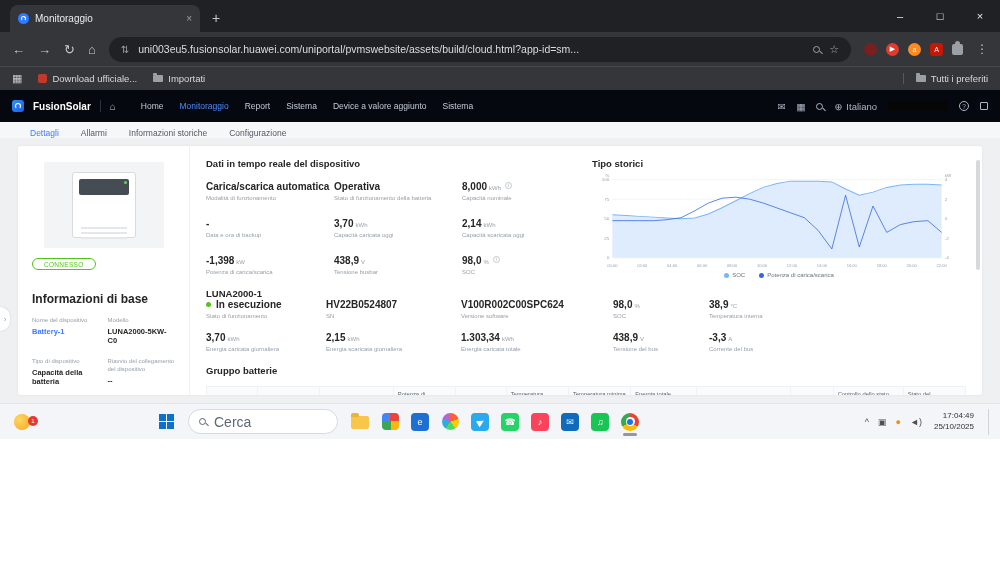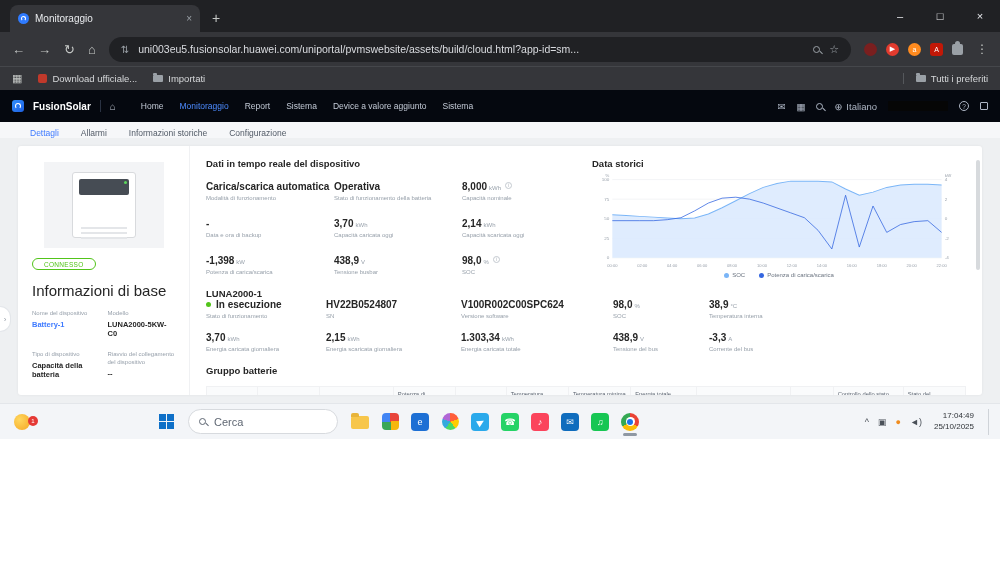--- a/index.html
+++ b/index.html
@@ -69,21 +69,21 @@
   .content{position:absolute;top:8px;left:18px;right:18px;bottom:8px;background:#fff;border-radius:3px;box-shadow:0 0 3px rgba(0,0,0,.06);display:flex;overflow:hidden;}
   .vthumb{position:absolute;right:2px;top:14px;width:4px;height:110px;background:#d7dadd;border-radius:2px;}
 
   .sidebar{width:172px;flex:none;border-right:1px solid #f0f1f3;padding:16px 14px;}
   .dev-img{width:120px;height:86px;background:#f3f4f6;margin:0 auto;display:flex;align-items:center;justify-content:center;}
   .dev-body{width:64px;height:66px;background:#fff;border:1px solid #d8dadd;border-radius:3px;position:relative;}
   .dev-top{position:absolute;top:6px;left:6px;right:6px;height:16px;background:#464c54;border-radius:2px;}
   .dev-top::after{content:"";position:absolute;right:2px;top:2px;width:3px;height:3px;border-radius:50%;background:#5bd65b;}
   .dev-label{position:absolute;bottom:8px;left:8px;right:8px;height:2px;background:#e4e6e9;box-shadow:0 5px 0 #e4e6e9,0 10px 0 #e4e6e9;}
   .badge{margin:10px 0 10px;display:inline-block;border:1px solid #52c41a;color:#52c41a;font-size:6.5px;padding:1.5px 11px;border-radius:9px;text-transform:uppercase;letter-spacing:.3px;}
-  .info-title{font-size:15px;font-weight:normal;color:#262626;margin:2px 0 10px;}
+  .info-title{font-size:12px;font-weight:bold;color:#262626;margin:12px 0 10px;}
   .fields{display:grid;grid-template-columns:1fr 1fr;column-gap:8px;row-gap:12px;}
   .f-label{font-size:6px;color:#97a0ab;margin-bottom:3px;line-height:1.35;}
   .f-value{font-size:7.5px;color:#262626;font-weight:bold;}
   .f-value.link{color:#3f7bff;}
 
   .main{flex:1;min-width:0;padding:12px 16px;display:flex;flex-direction:column;}
   .sec-title{font-size:9.5px;font-weight:bold;color:#262626;}
   .top-row{display:flex;gap:14px;}
   .rt{width:372px;flex:none;}
   .rt-grid{margin-top:12px;display:grid;grid-template-columns:128px 128px 108px;row-gap:17px;}
@@ -108,21 +108,21 @@
   .bt-table th{background:#fafbfc;font-size:5.8px;color:#5b6470;font-weight:normal;text-align:left;padding:4px 4px;border:1px solid #f0f1f3;line-height:1.3;vertical-align:middle;}
   .bt-table td{font-size:6.3px;color:#3c434b;padding:5.5px 4px;border:1px solid #f3f4f6;white-space:nowrap;overflow:hidden;}
   .sort{color:#b5bcc4;font-size:6px;margin-left:2px;}
 
   
   .taskbar{position:absolute;left:0;right:0;bottom:0;height:36px;background:#f3f5f8;border-top:1px solid #e3e6ea;display:flex;align-items:center;padding:0 8px;}
   .weather{display:flex;align-items:center;position:relative;width:46px;padding-left:6px;}
   .sun{width:16px;height:16px;border-radius:50%;background:radial-gradient(circle at 35% 35%,#ffd75e,#f5a623);}
   .wbadge{position:absolute;top:2px;left:20px;min-width:10px;height:10px;border-radius:5px;background:#e53935;color:#fff;font-size:6px;display:flex;align-items:center;justify-content:center;padding:0 2px;}
   .tb-main{display:flex;align-items:center;gap:8px;margin-left:98px;}
-  .searchbox{width:150px;height:25px;background:#fff;border:1px solid #d7dade;border-radius:13px;display:flex;align-items:center;gap:8px;padding:0 10px;color:#5f6773;font-size:11px;}
+  .searchbox{width:150px;height:25px;background:#fff;border:1px solid #d7dade;border-radius:13px;display:flex;align-items:center;gap:8px;padding:0 10px;color:#5f6773;font-size:14px;}
   .tb-slot{width:28px;height:30px;display:flex;align-items:center;justify-content:center;position:relative;}
   .tb-slot.active::after{content:"";position:absolute;bottom:1px;left:50%;transform:translateX(-50%);width:14px;height:3px;border-radius:2px;background:#8f98a3;}
   .tb-ico{width:18px;height:18px;border-radius:4px;color:#fff;font-size:9px;display:flex;align-items:center;justify-content:center;}
   .tb-ico i{font-style:normal;}
   .folder-ico{width:18px;height:13px;background:#f7c64b;border-radius:2px;position:relative;margin-top:2px;}
   .folder-ico::before{content:"";position:absolute;top:-3px;left:0;width:8px;height:4px;background:#e8b43a;border-radius:2px 2px 0 0;}
   .photos-ico{width:17px;height:17px;border-radius:4px;background:conic-gradient(#e8453c 0 90deg,#f6b70e 0 180deg,#3aa757 0 270deg,#4285f4 0 360deg);}
   .paint-ico{width:17px;height:17px;border-radius:50%;background:conic-gradient(#ff5e3a 0 72deg,#ffcc00 0 144deg,#4cd964 0 216deg,#34aadc 0 288deg,#b066d6 0 360deg);}
   .chrome-ball{width:18px;height:18px;border-radius:50%;background:conic-gradient(#ea4335 0 120deg,#fbbc05 0 240deg,#34a853 0 360deg);position:relative;}
   .chrome-ball::after{content:"";position:absolute;inset:4.5px;border-radius:50%;background:#fff;}
@@ -319,21 +319,21 @@
                   <div class="stat-v">
                     <span>98,0</span>
                     <span class="stat-u">%</span>
                     <span class="info-i">i</span>
                   </div>
                   <div class="stat-l">SOC</div>
                 </div>
               </div>
           </div>
           <div class="hist">
-            <div class="sec-title">Data storici</div>
+            <div class="sec-title">Tipo storici</div>
             <svg id="chartSvg" viewBox="0 0 368 104" preserveAspectRatio="none">
                 <line x1="20" y1="90" x2="344" y2="90" stroke="#edeff2" stroke-width="0.7"></line>
                 <text x="17" y="91.5" font-size="4.5" fill="#9aa2ac" text-anchor="end">0</text>
                 <text x="347" y="91.5" font-size="4.5" fill="#9aa2ac">-4</text>
                 <line x1="20" y1="69.25" x2="344" y2="69.25" stroke="#edeff2" stroke-width="0.7"></line>
                 <text x="17" y="70.75" font-size="4.5" fill="#9aa2ac" text-anchor="end">25</text>
                 <text x="347" y="70.75" font-size="4.5" fill="#9aa2ac">-2</text>
                 <line x1="20" y1="48.5" x2="344" y2="48.5" stroke="#edeff2" stroke-width="0.7"></line>
                 <text x="17" y="50" font-size="4.5" fill="#9aa2ac" text-anchor="end">50</text>
                 <text x="347" y="50" font-size="4.5" fill="#9aa2ac">0</text>

